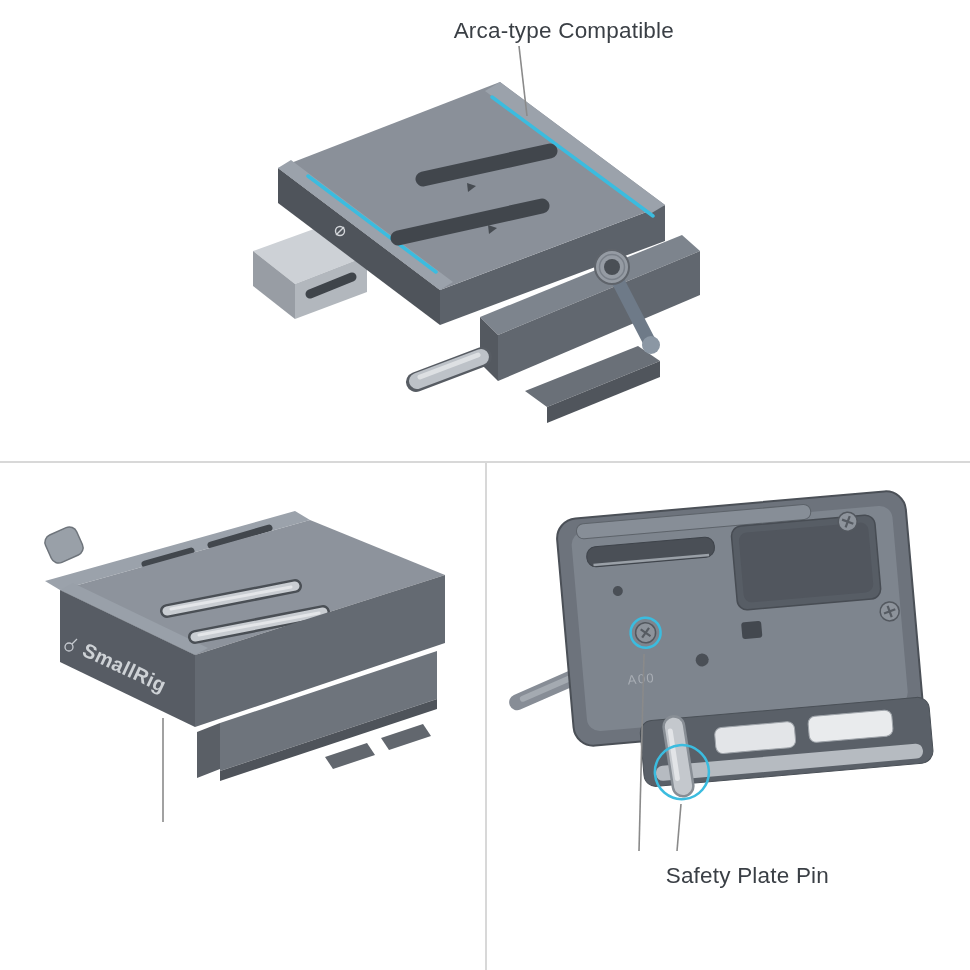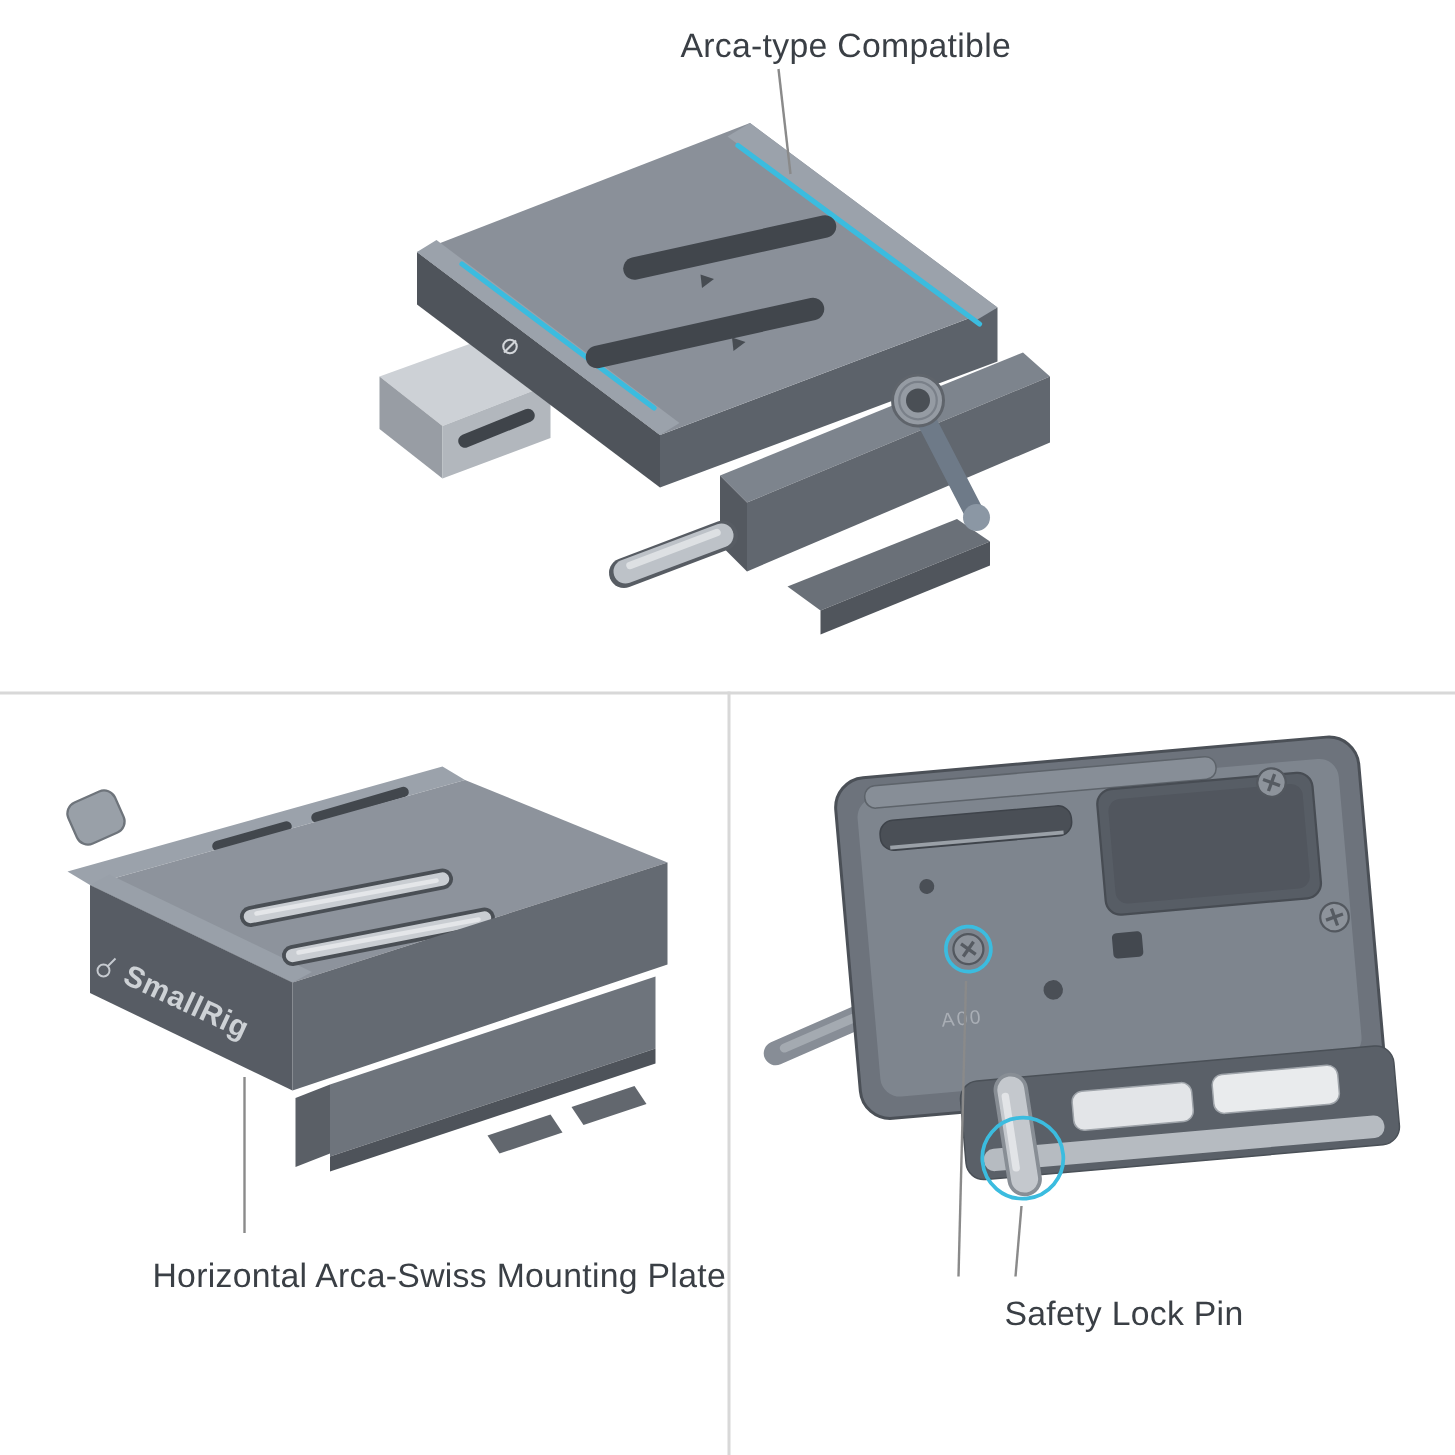--- a/index.html
+++ b/index.html
@@ -178,16 +178,15 @@
   </svg>
 
   <svg class="overlay" viewBox="0 0 970 970">
     <line x1="519" y1="46" x2="527" y2="116" stroke="#8a8a8a" stroke-width="1.6"></line>
     <line x1="163" y1="718" x2="163" y2="822" stroke="#8a8a8a" stroke-width="1.6"></line>
     <line x1="644" y1="654" x2="639" y2="851" stroke="#8a8a8a" stroke-width="1.6"></line>
     <line x1="681" y1="804" x2="677" y2="851" stroke="#8a8a8a" stroke-width="1.6"></line>
   </svg>
 
   <div class="label label-arca">Arca-type Compatible</div>
-  <div class="label label-plate">Horizontal Arca-Swiss Mounting Plate</div>
-  <div class="label label-pin">Safety Lock Pin</div>
+  <div class="label label-pin">Safety Plate Pin</div>
 
 </div>
 
 </body></html>

